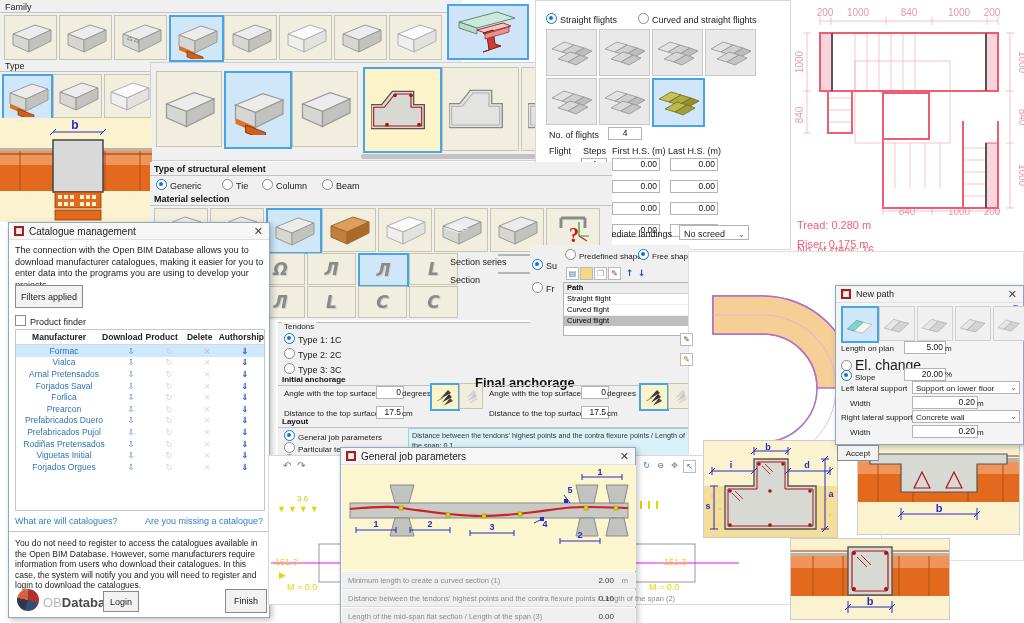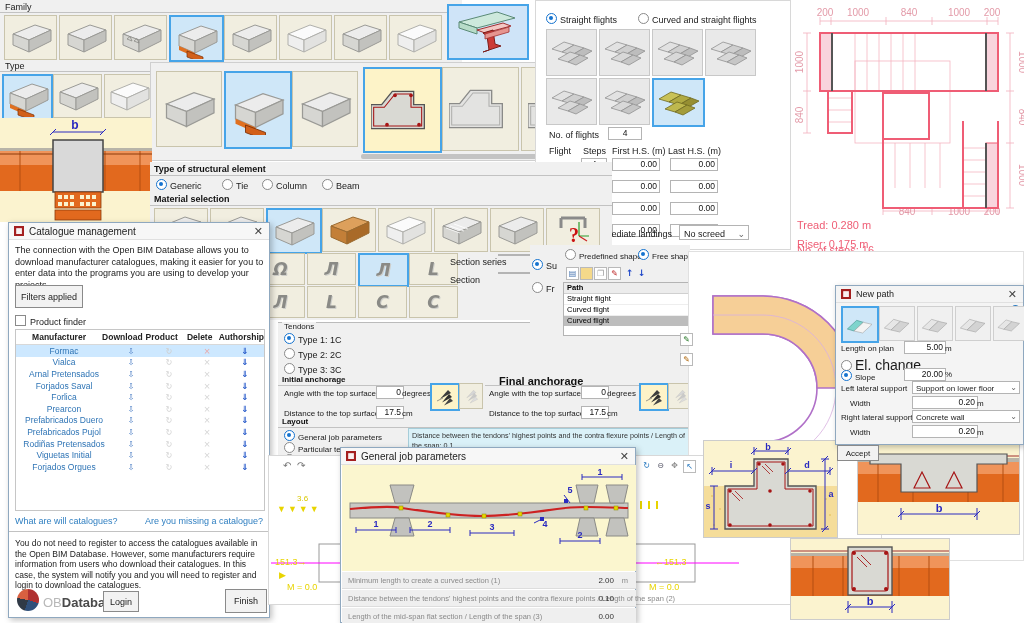--- a/index.html
+++ b/index.html
@@ -502,21 +502,21 @@
       </div>
   <div class="thumb" style="left:181px;top:60px;width:22px;height:24px">
         <svg width="20" height="22" viewBox="0 0 48 40">
           <use href="#g-anchor-light"></use>
         </svg>
       </div>
   <div class="t" style="left:6px;top:86px;font-size:8px">Distance to the top surface</div>
   <div class="fld" style="left:98px;top:83px;width:22px">17.5</div>
   <div class="t" style="left:124px;top:86px;font-size:8px">cm</div>
 
-  <div class="gh" style="left:221px;top:52px;font-size:11px">Final anchorage</div>
+  <div class="gh" style="left:197px;top:52px;font-size:13px">Final anchorage</div>
   <div class="rule" style="left:207px;top:62px;width:221px"></div>
   <div class="t" style="left:211px;top:66px;font-size:8px">Angle with the top surface</div>
   <div class="fld" style="left:303px;top:63px;width:22px">0</div>
   <div class="t" style="left:329px;top:66px;font-size:8px">degrees</div>
   <div class="thumb sel" style="left:361px;top:60px;width:26px;height:24px;background:#fdf3c8">
         <svg width="24" height="22" viewBox="0 0 48 40">
           <use href="#g-anchor-dark"></use>
         </svg>
       </div>
   <div class="thumb" style="left:390px;top:60px;width:22px;height:24px">

